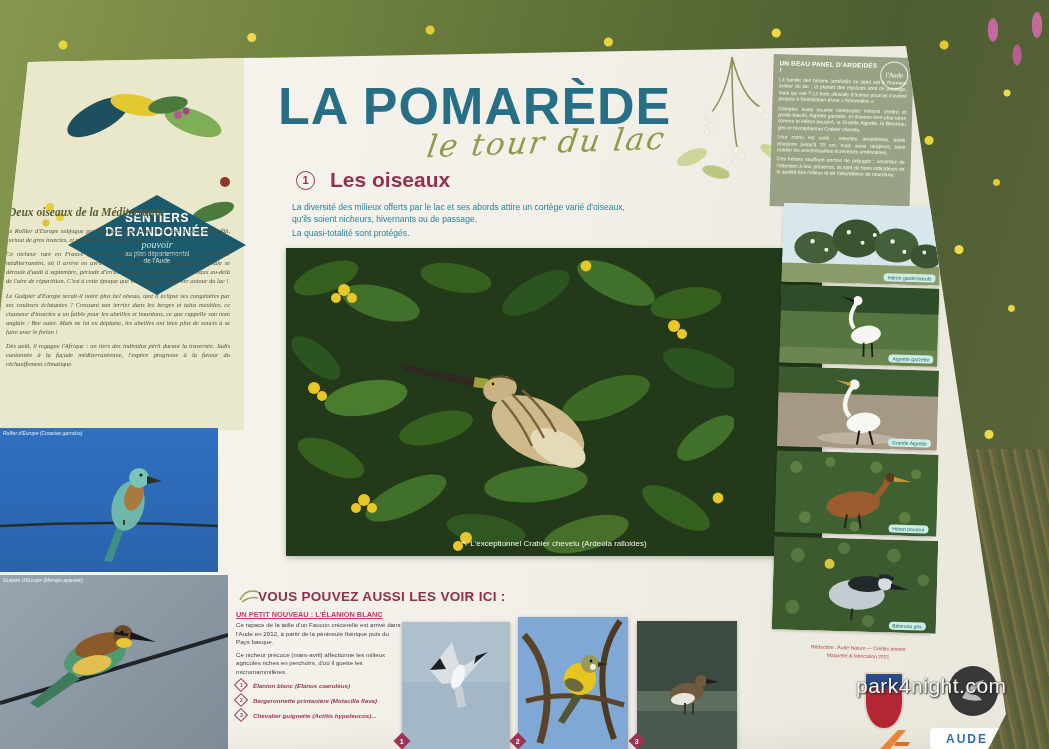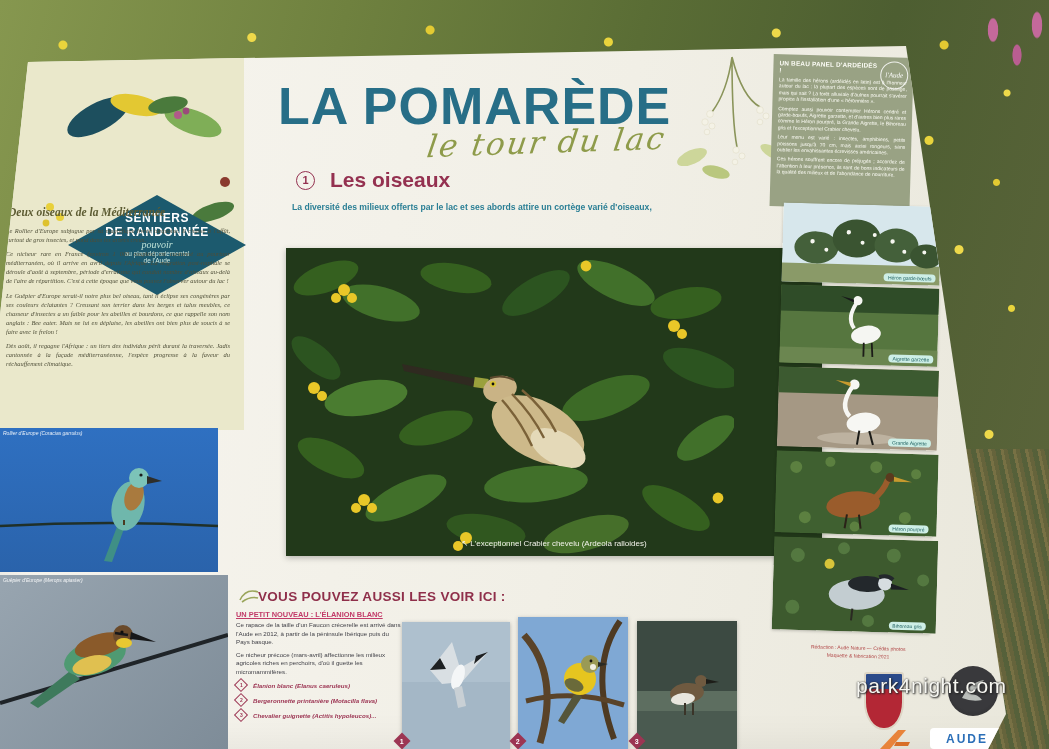--- a/index.html
+++ b/index.html
@@ -63,21 +63,21 @@
   .photo-guepier{left:0;top:575px;width:228px;height:174px;background:linear-gradient(135deg,#98a5b0,#7e8c98);}
   .photo-label{position:absolute;left:3px;top:2px;font-size:5px;font-style:italic;color:#fff;opacity:.9;}
   
   .title{left:278px;top:76px;width:430px;font-size:52px;font-weight:bold;letter-spacing:1px;color:#276e87;}
   .subtitle{left:428px;top:124px;font-family:"DejaVu Serif",serif;font-style:italic;font-size:31px;
     color:#8e9b4a;letter-spacing:2px;transform:skewX(-10deg) rotate(-2deg);}
   
   .sec-num{left:296px;top:171px;width:17px;height:17px;border:1.6px solid #943150;border-radius:50%;
     color:#943150;font-size:11px;font-weight:bold;text-align:center;line-height:16px;}
   .sec-title{left:330px;top:168px;font-size:21px;font-weight:bold;color:#943150;text-align:center;}
-  .intro{left:292px;top:202px;width:450px;font-size:8.6px;font-weight:bold;color:#2b7f95;line-height:1.35;}
+  .intro{left:292px;top:202px;width:450px;font-size:8.6px;font-weight:normal;color:#2b7f95;line-height:1.35;}
   .intro .gap{margin-top:3px;}
   
   .main-photo{left:286px;top:248px;width:536px;height:308px;background:#22391a;box-shadow:0 2px 6px rgba(0,0,0,.25);}
   .main-caption{position:absolute;left:0;right:0;bottom:8px;text-align:center;font-size:8px;color:#f2f2ea;}
   
   .also-head{left:258px;top:589px;font-size:13.5px;font-weight:bold;color:#8f2f4a;letter-spacing:.3px;}
   .leaf-curl{left:238px;top:586px;width:22px;height:18px;}
   .elanion{left:236px;top:610px;width:166px;color:#3f3f46;}
   .elanion .sub{font-size:7.4px;font-weight:bold;color:#c23a68;text-decoration:underline;margin-bottom:2px;}
   .elanion p{margin:0 0 4px 0;font-size:6.2px;line-height:1.38;}
@@ -217,20 +217,22 @@
       </g>
       <ellipse cx="20" cy="105" rx="16" ry="7" fill="#cdd69a" transform="rotate(-24 20 105)"></ellipse>
       <ellipse cx="44" cy="120" rx="14" ry="6" fill="#b9c77e" transform="rotate(14 44 120)"></ellipse>
       <ellipse cx="100" cy="100" rx="13" ry="5.4" fill="#cdd69a" transform="rotate(30 100 100)"></ellipse>
     </svg>
 
     <div class="abs sec-num">1</div>
     <div class="abs sec-title">Les oiseaux</div>
     <div class="abs intro">
       <div>La diversité des milieux offerts par le lac et ses abords attire un cortège varié d'oiseaux,</div>
+      <div>qu'ils soient nicheurs, hivernants ou de passage.</div>
+      <div class="gap">La quasi-totalité sont protégés.</div>
     </div>
 
     <div class="abs main-photo">
       <svg width="448" height="308" viewBox="0 0 448 308">
         <rect width="448" height="308" fill="#22391a"></rect>
         <g>
           <ellipse cx="40" cy="30" rx="34" ry="14" fill="#35601f" transform="rotate(-20 40 30)"></ellipse>
           <ellipse cx="95" cy="55" rx="40" ry="16" fill="#41702a" transform="rotate(15 95 55)"></ellipse>
           <ellipse cx="30" cy="110" rx="30" ry="13" fill="#2c5420" transform="rotate(40 30 110)"></ellipse>
           <ellipse cx="80" cy="150" rx="42" ry="17" fill="#4a7c30" transform="rotate(-10 80 150)"></ellipse>

